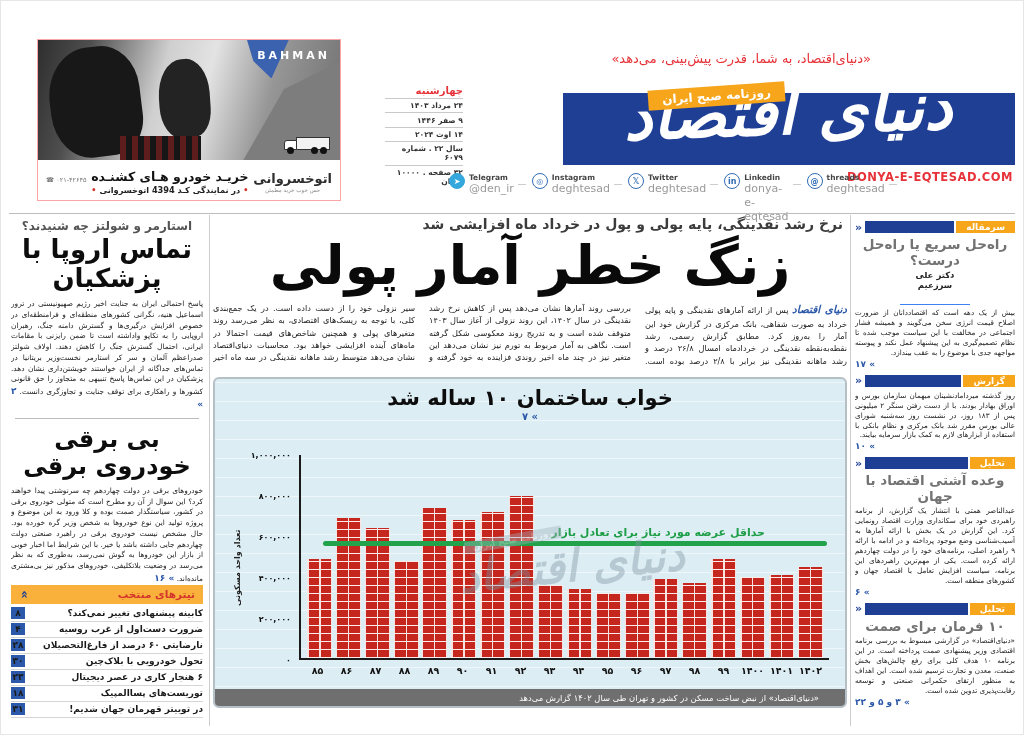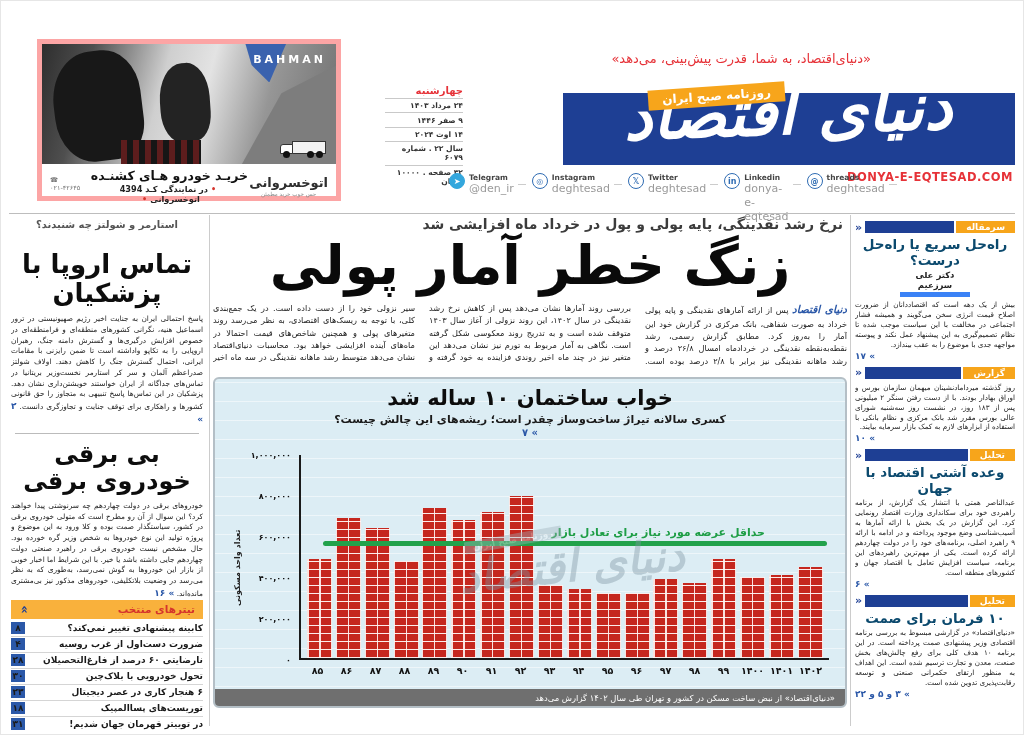--- a/index.html
+++ b/index.html
@@ -24,21 +24,21 @@
   .soc{display:flex;align-items:flex-start;gap:4px;flex:1}
   .soc-ic{width:16px;height:16px;border-radius:50%;border:1.5px solid #2f6cb3;color:#2f6cb3;
     font-size:8px;font-weight:bold;display:flex;align-items:center;justify-content:center;flex:none}
   .soc-ic.telegram{background:#34a7dd;border-color:#34a7dd;color:#fff}
   .soc-t{display:flex;flex-direction:column;line-height:1.25}
   .soc-t b{font-size:7.5px;color:#444}
   .soc-t i{font-size:11px;color:#9a9a9a;font-style:normal}
   .soc::after{content:"";flex:1;height:1px;background:#ccc;margin-top:11px;min-width:8px}
 
   
-  .ad{position:absolute;top:38px;left:36px;width:304px;height:162px;border:5px solid #fca5a5;background:#fff}
+  .ad{position:absolute;top:38px;left:36px;width:304px;height:162px;border:1px solid #fca5a5;background:#fff}
   .ad-photo{position:relative;height:120px;overflow:hidden;
     background:linear-gradient(105deg,#2e2e2e 0%,#4f4f4f 16%,#cfcfcf 40%,#e3e3e3 54%,#969696 74%,#6d6d6d 100%)}
   .seat1{position:absolute;left:4%;top:6%;width:30%;height:92%;background:#181818;border-radius:46% 40% 34% 42%;transform:rotate(-7deg)}
   .seat2{position:absolute;left:40%;top:16%;width:17%;height:66%;background:#232323;border-radius:48% 44% 36% 40%;transform:rotate(-4deg)}
   .ad-dash{position:absolute;right:0;top:18%;width:32%;height:82%;background:#7d7d7d;clip-path:polygon(100% 0,100% 100%,0 100%,42% 28%)}
   .ad-glass{position:absolute;right:17%;top:0;width:15%;height:32%;background:#3a62ae;clip-path:polygon(8% 0,100% 0,62% 100%,22% 55%)}
   .ad-floor{position:absolute;left:27%;bottom:0;width:27%;height:20%;
     background:repeating-linear-gradient(90deg,#5d1d1d 0 6px,#161616 6px 12px)}
   .bahman{position:absolute;right:10px;top:9px;color:#fff;font-weight:bold;font-size:11px;
     letter-spacing:3px;direction:ltr;text-align:right}
@@ -61,30 +61,30 @@
   .v-div-right{position:absolute;top:214px;bottom:8px;right:172px;width:1px;background:#ccc}
   .v-div-left{position:absolute;top:214px;bottom:8px;left:208px;width:1px;background:#ccc}
 
   
   .sidebar{position:absolute;top:219px;right:8px;width:160px;bottom:6px;overflow:hidden}
   .sb-item{margin-bottom:5px}
   .sb-head{display:flex;direction:rtl;align-items:center;height:14px;margin-bottom:3px}
   .sb-tag{background:#f7a51b;color:#fff;font-weight:bold;font-size:9px;padding:1px 10px;flex:none}
   .sb-bar{flex:1;height:12px;background:#1e3f94;margin:0 2px 0 3px}
   .sb-chev{color:#1e3f94;font-size:11px;font-weight:bold;flex:none}
-  .sb-title{font-size:13.5px;color:#0c4a6e;text-align:center;line-height:1.15;margin:2px 0}
-  .sb-author{font-size:8.5px;font-weight:bold;text-align:center;color:#222;border-bottom:5px solid #3b82f6;
-    width:70px;margin:0 auto 3px;padding-bottom:2px}
+  .sb-title{font-size:13.5px;color:#737373;text-align:center;line-height:1.15;margin:2px 0}
+  .sb-author{font-size:8.5px;font-weight:bold;text-align:center;color:#222;border-bottom:1px solid #3b82f6;
+    width:70px;margin:0 auto 3px;padding-bottom:14px}
   .sb-body{font-size:7.2px;line-height:1.38;color:#222;text-align:justify}
   .pmark{color:#2b58a8;font-weight:bold;font-size:9px;text-align:left;direction:ltr;margin-top:1px}
   .pmark bdi{unicode-bidi:isolate}
 
   
   .leftcol{position:absolute;top:218px;left:10px;width:192px;bottom:4px;overflow:hidden}
-  .kicker-sm{font-size:10px;font-weight:bold;color:#555;text-align:center;margin-bottom:20px}
+  .kicker-sm{font-size:12px;font-weight:bold;color:#555;text-align:center;margin-bottom:2px}
   .lc-title{font-size:26px;color:#0d0d0d;text-align:center;line-height:1.12;margin-bottom:6px}
   .lc-title.t2{font-size:24px}
   .lc-body{font-size:7.4px;line-height:1.45;color:#222;text-align:justify}
   .lc-sep{height:1px;background:#bbb;margin:7px 4px}
   .sel-head{display:flex;direction:rtl;align-items:center;justify-content:space-between;
     background:#f9b13c;padding:2px 8px;margin-bottom:2px}
   .sel-head b{color:#d5342c;font-size:10.5px}
   .sel-chev{color:#1e3f94;font-weight:bold;font-size:13px;display:inline-block;transform:rotate(-90deg)}
   .sel-row{display:flex;direction:rtl;align-items:center;justify-content:space-between;
     border-bottom:1px solid #d5d5d5;padding:1.5px 0;height:16px}
@@ -123,21 +123,21 @@
   .yticks{position:absolute;left:34px;width:46px;top:76px;bottom:46px}
   .yticks span{position:absolute;right:4px;transform:translateY(50%);font-size:8px;font-weight:bold;
     color:#111;direction:ltr}
   .ylabel{position:absolute;left:18px;top:110px;bottom:60px;writing-mode:vertical-rl;
     transform:rotate(180deg);font-size:8px;font-weight:bold;color:#222;text-align:center}
   .watermark{position:absolute;left:30%;top:42%;z-index:3;opacity:.4;color:#7e96a2;
     font-size:44px;font-weight:bold;font-style:italic;transform:rotate(-6deg);pointer-events:none}
   .wm-badge{position:absolute;left:8px;top:-12px;background:#9fb2bb;color:#e8f0f4;font-size:9px;
     font-style:normal;padding:1px 8px;transform:rotate(-4deg)}
   .caption{position:absolute;left:0;right:0;bottom:0;height:17px;background:#6f6f6f;color:#fff;
-    font-size:8.4px;display:flex;align-items:center;justify-content:flex-start;padding:0 10px}
+    font-size:8.4px;display:flex;align-items:center;justify-content:flex-start;padding:0 26px}
 </style>
 </head>
 <body>
 
 <div class="page">
 
   <div class="tagline">«دنیای‌اقتصاد، به شما، قدرت پیش‌بینی، می‌دهد»</div>
   <div class="band">
     <div class="logo-script">دنیای اقتصاد</div>
   </div>
@@ -273,21 +273,20 @@
     <div class="lead-kicker">نرخ رشد نقدینگی، پایه پولی و پول در خرداد ماه افزایشی شد</div>
     <h1 class="lead-headline">زنگ خطر آمار پولی</h1>
     <p class="lead-body">
       <span class="lead-brand">دنیای اقتصاد</span>
       <span>پس از ارائه آمارهای نقدینگی و پایه پولی خرداد به صورت شفاهی، بانک مرکزی در گزارش خود این آمار را به‌روز کرد. مطابق گزارش رسمی، رشد نقطه‌به‌نقطه نقدینگی در خردادماه امسال ۲۶/۸ درصد و رشد ماهانه نقدینگی نیز برابر با ۲/۸ درصد بوده است. بررسی روند آمارها نشان می‌دهد پس از کاهش نرخ رشد نقدینگی در سال ۱۴۰۲، این روند نزولی از آغاز سال ۱۴۰۳ متوقف شده است و به تدریج روند معکوسی شکل گرفته است. نگاهی به آمار مربوط به تورم نیز نشان می‌دهد این متغیر نیز در چند ماه اخیر روندی فزاینده به خود گرفته و سیر نزولی خود را از دست داده است. در یک جمع‌بندی کلی، با توجه به ریسک‌های اقتصادی، به نظر می‌رسد روند متغیرهای پولی و همچنین شاخص‌های قیمت احتمالا در ماه‌های آینده افزایشی خواهد بود. محاسبات دنیای‌اقتصاد نشان می‌دهد متوسط رشد ماهانه نقدینگی در سه ماه اخیر حدود ۳ درصد بوده است و در صورت تداوم این روند، بانک مرکزی به هدف‌گذاری نقدینگی خود نخواهد رسید.</span>
       
     </p>
 
     <section class="panel">
       <h2 class="ch-title">خواب ساختمان ۱۰ ساله شد</h2>
-      <div class="ch-sub">کسری سالانه تیراژ ساخت‌وساز چقدر است؛ ریشه‌های این چالش چیست؟</div>
       <div class="ch-page pmark" style="text-align:center"><bdi>۷</bdi> <span>«</span></div>
 
       <div class="ylabel">تعداد واحد مسکونی</div>
       <div class="yticks" id="yticks">
           <span style="bottom: 0%;">۰</span>
           <span style="bottom: 20%;">۲۰۰,۰۰۰</span>
           <span style="bottom: 40%;">۴۰۰,۰۰۰</span>
           <span style="bottom: 60%;">۶۰۰,۰۰۰</span>
           <span style="bottom: 80%;">۸۰۰,۰۰۰</span>
           <span style="bottom: 100%;">۱,۰۰۰,۰۰۰</span>

